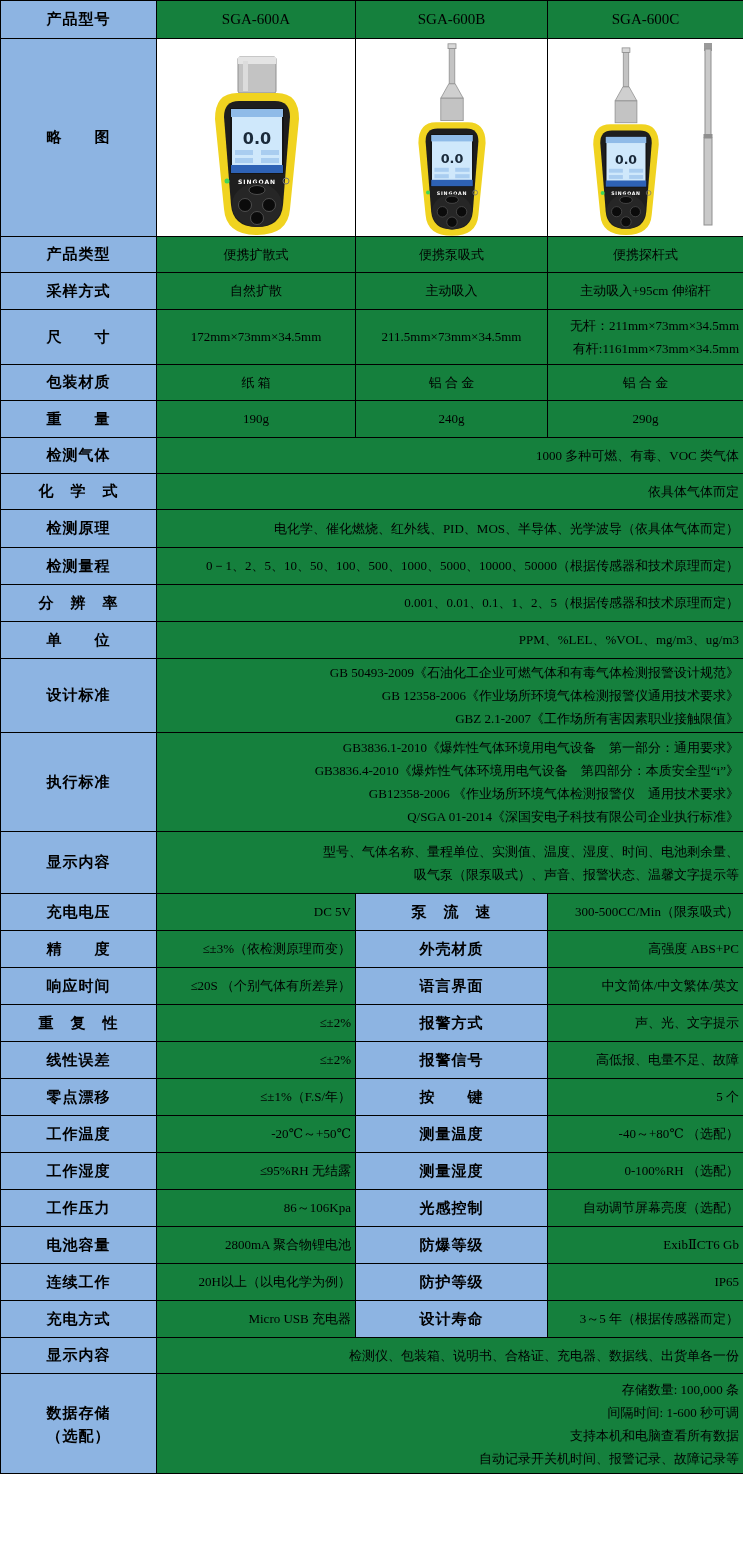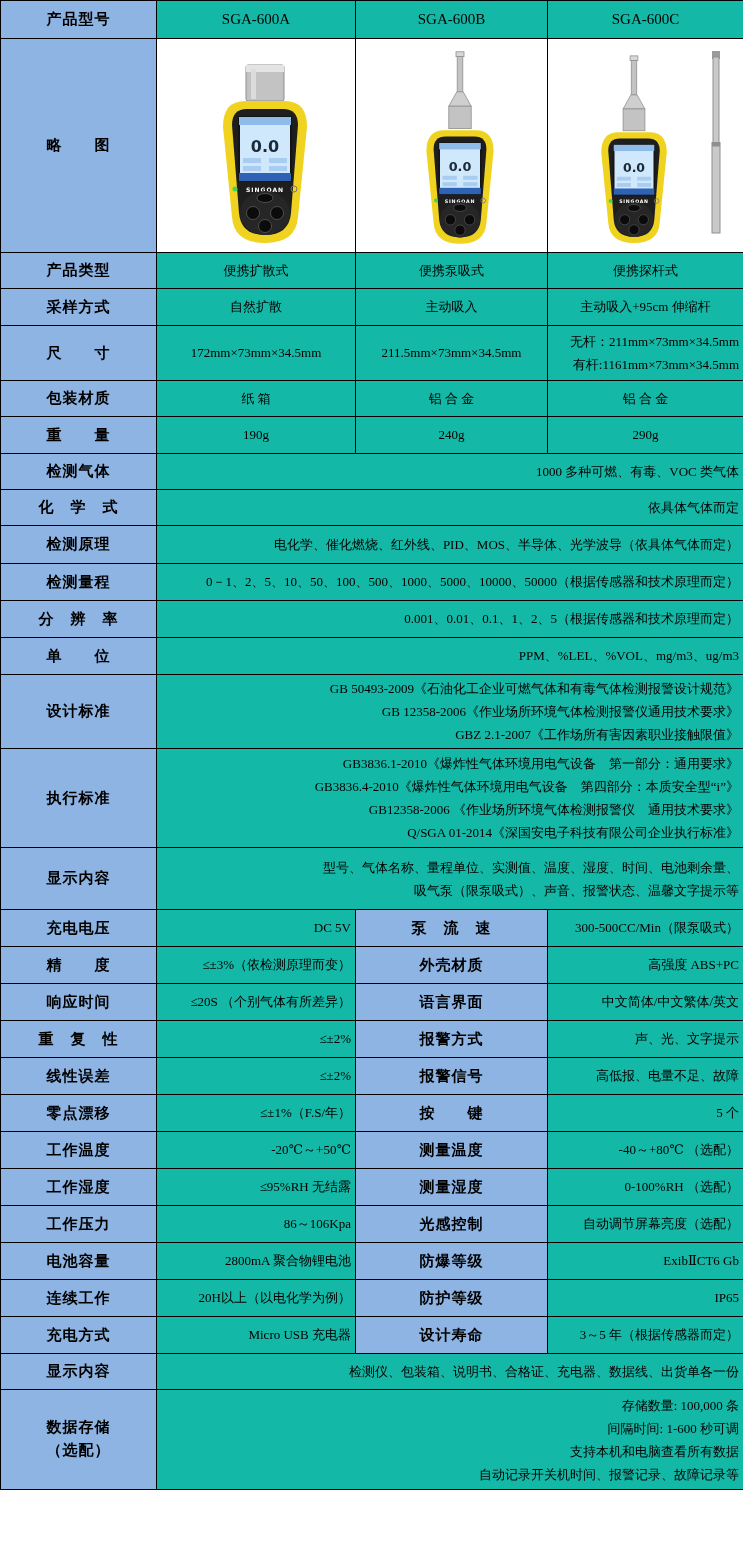--- a/index.html
+++ b/index.html
@@ -1,26 +1,26 @@
 <!DOCTYPE html>
 <html><head>
 <meta charset="utf-8">
 <style>
   html,body{margin:0;padding:0;background:#fff;}
   body{width:743px;font-family:"Liberation Sans","DejaVu Sans",sans-serif;color:#000;}
   table{border-collapse:collapse;table-layout:fixed;width:743px;border:1px solid #000;}
   td{border:1px solid #000;overflow:hidden;vertical-align:middle;padding:0;}
   .lbl{background:#8DB4E2;font-weight:bold;font-size:15px;text-align:center;
-       font-family:Liberation Mono, monospace;letter-spacing:1px;margin-left:36px;}
-  .val{background:#14b8a6;font-size:13px;font-family:"Liberation Serif","DejaVu Serif",serif;}
+       font-family:Liberation Sans, sans-serif;letter-spacing:1px;margin-left:36px;}
+  .val{background:#15803d;font-size:13px;font-family:"Liberation Serif","DejaVu Serif",serif;}
   .c{text-align:center;}
   .l{text-align:right;padding:2px 4px 2px 12px;}
   .pre{white-space:pre-line;line-height:23px;}
   .hdr{font-size:15px;}
-  .img-cell{background:#FFFFFF;padding:8px;}
+  .img-cell{background:#FFFFFF;padding:0;}
   .img-cell svg{display:block;}
   
   .d-yellow{fill:#F0D320;}
   .d-body{fill:#1E1E1E;}
   .d-screen{fill:#CFE8FB;stroke:#141414;stroke-width:2px;}
   .d-silver{fill:#C3C3C3;stroke:#8F8F8F;stroke-width:1px;}
   .d-btn{fill:#0B0B0B;stroke:#5A5A5A;stroke-width:0.8px;}
   .d-pad{fill:#262626;}
   .d-row{fill:#A9CDF0;}
   .d-strip{fill:#2E62B5;}

